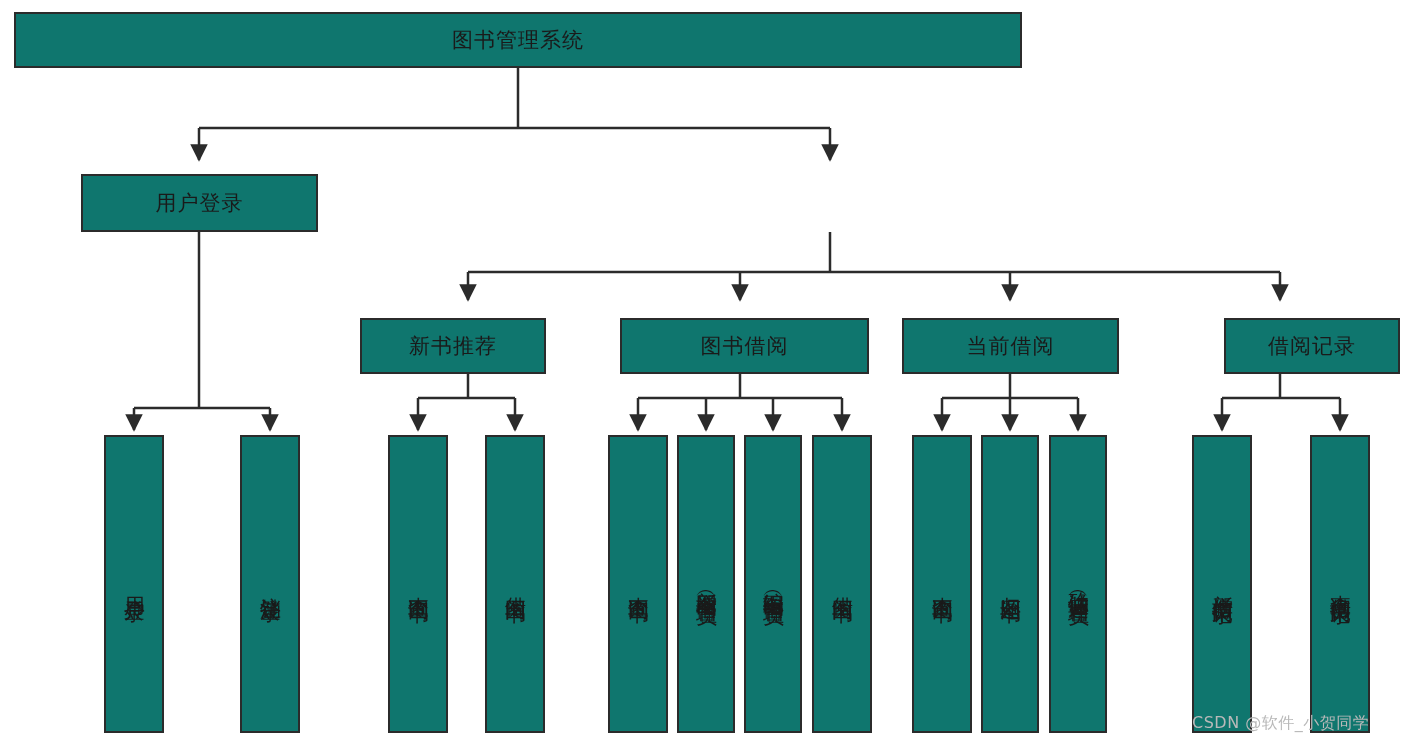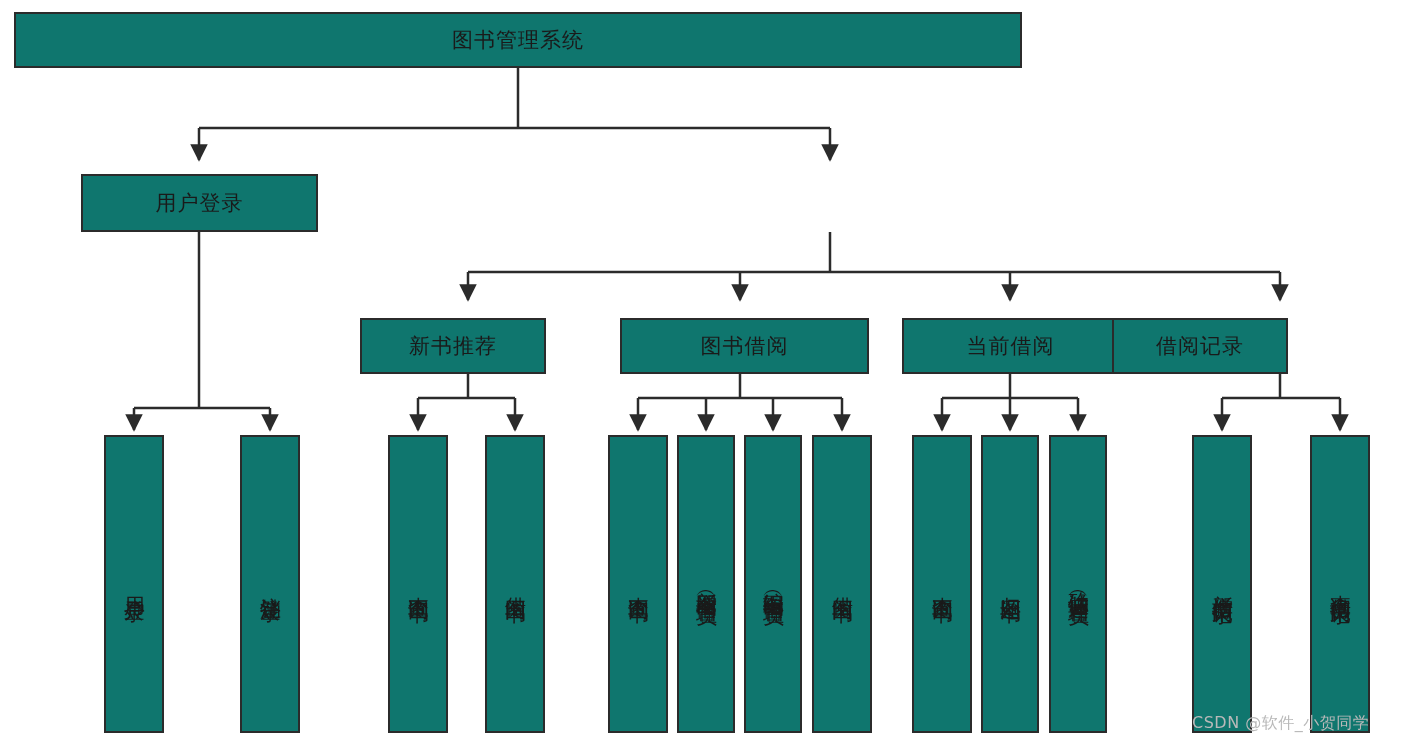--- a/index.html
+++ b/index.html
@@ -131,21 +131,21 @@
   </div>
 
   <div class="node h" style="left:620px; top:318px; width:249px; height:56px;">
     <span>图书借阅</span>
   </div>
 
   <div class="node h" style="left:902px; top:318px; width:217px; height:56px;">
     <span>当前借阅</span>
   </div>
 
-  <div class="node h" style="left:1112px; top:318px; width:176px; height:56px;">
+  <div class="node h" style="left:1224px; top:318px; width:176px; height:56px;">
     <span>借阅记录</span>
   </div>
 
   <div class="node v" style="left:104px; top:435px; width:60px; height:298px;">
     <span class="vtext">用户登录</span>
   </div>
 
   <div class="node v" style="left:240px; top:435px; width:60px; height:298px;">
     <span class="vtext">注销登录</span>
   </div>

